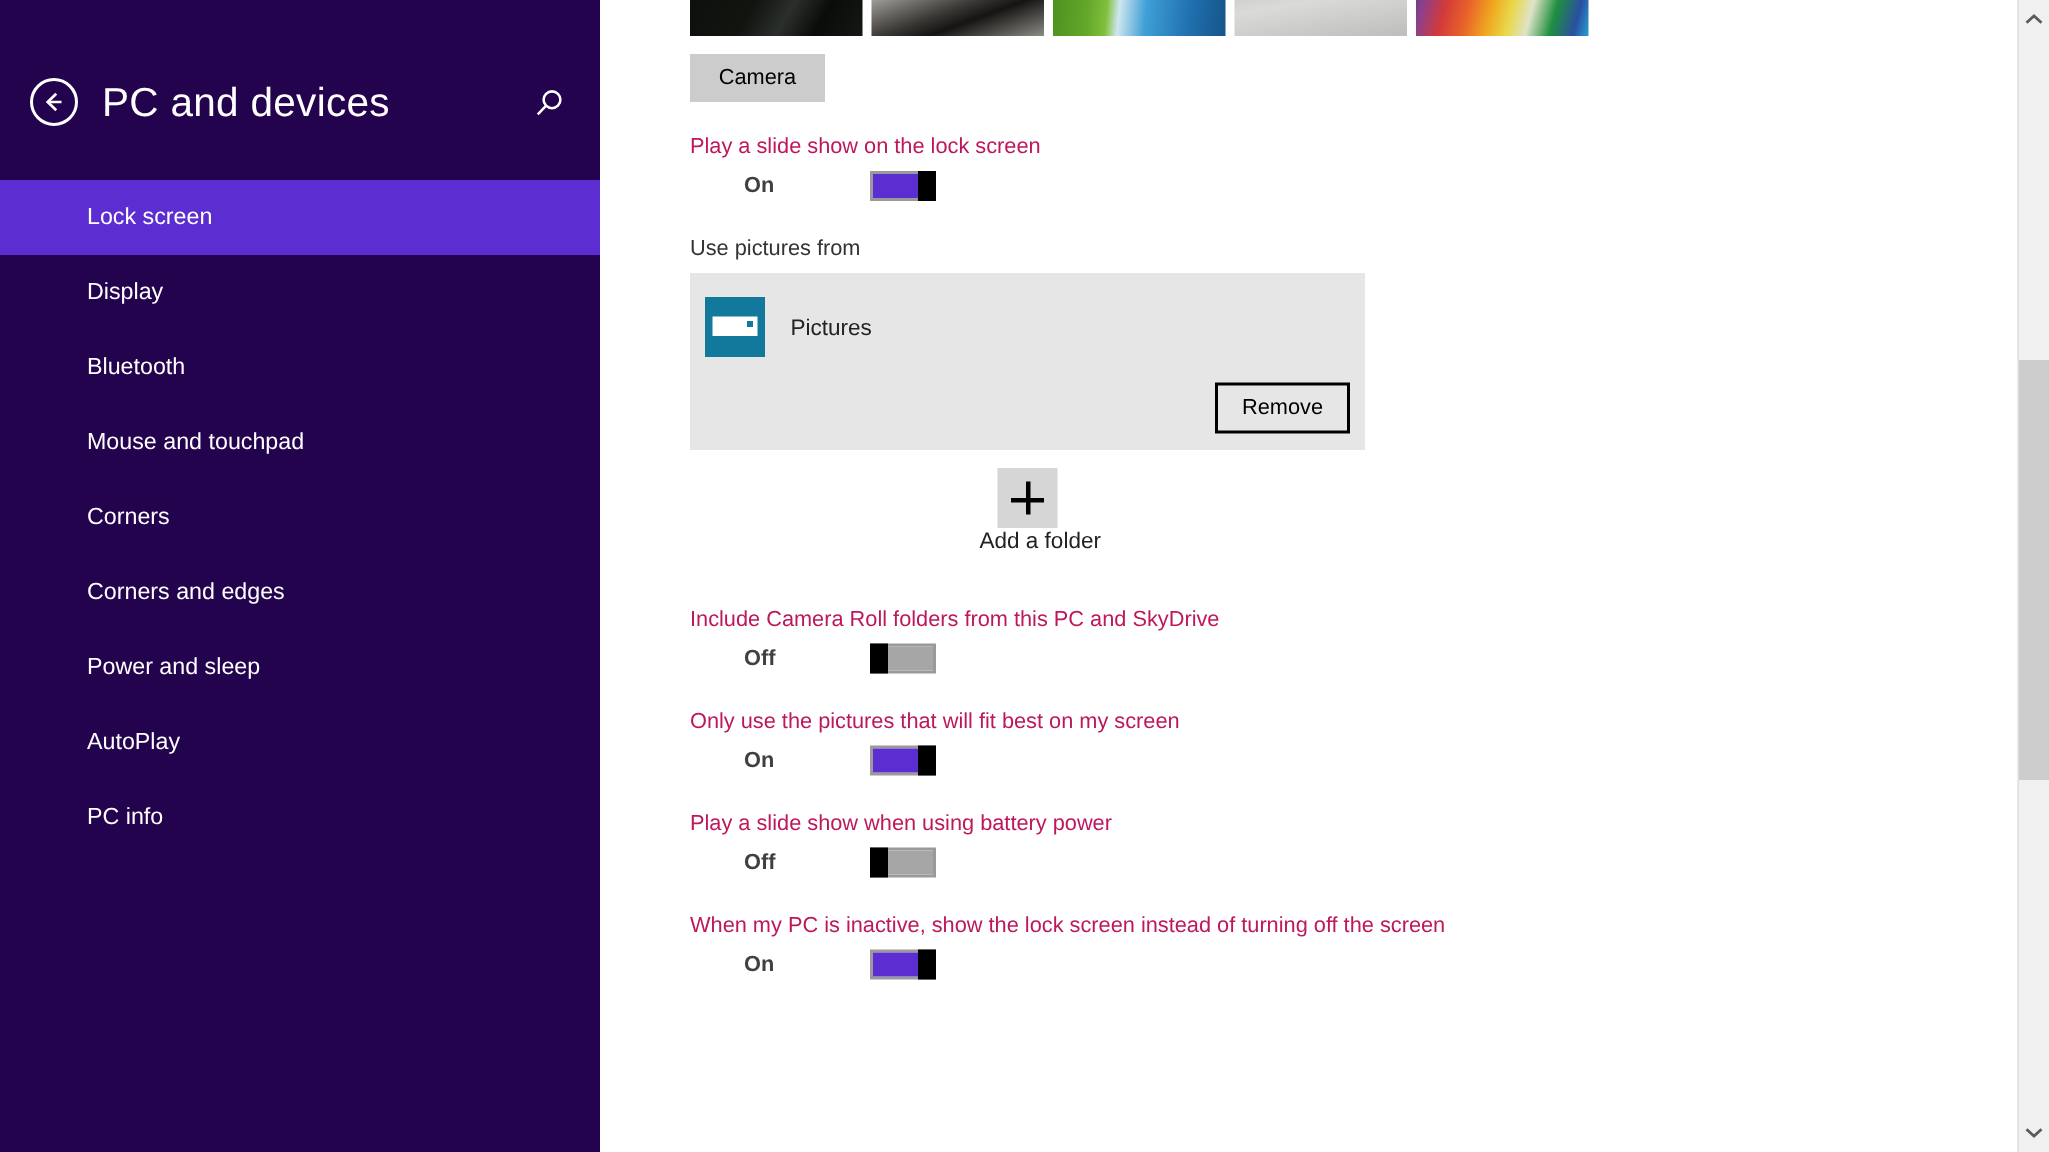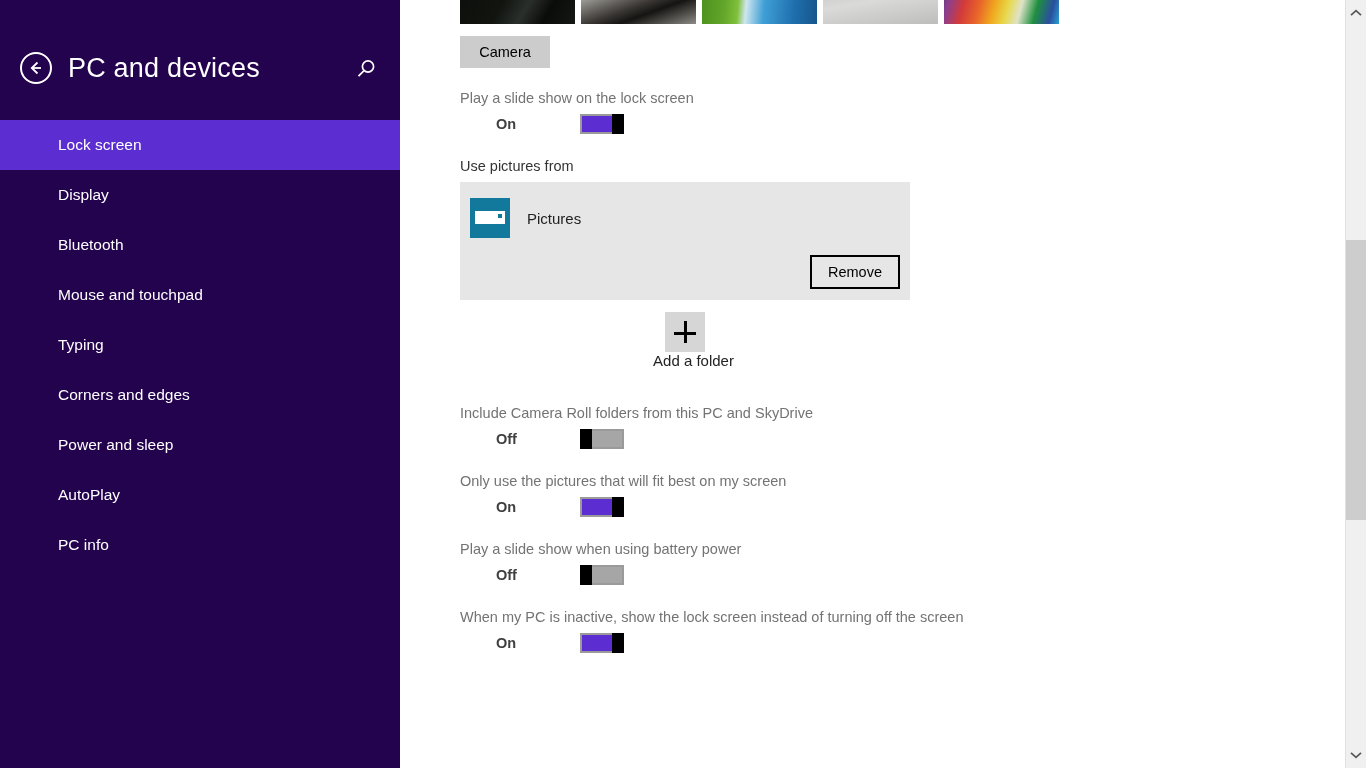--- a/index.html
+++ b/index.html
@@ -135,21 +135,21 @@
     color: #000000;
     cursor: pointer;
     min-width: 90px;
     text-align: center;
   }
 
   .setting-block { margin-top: 22px; }
 
   .setting-label {
     font-size: 14.5px;
-    color: #737373;
+    color: #be185d;
     margin-bottom: 6px;
   }
 
   .toggle-row {
     display: flex;
     align-items: center;
     height: 24px;
   }
   .toggle-state {
     font-size: 14.5px;
@@ -351,21 +351,21 @@
       <li class="nav-item">
         <span>Display</span>
       </li>
       <li class="nav-item">
         <span>Bluetooth</span>
       </li>
       <li class="nav-item">
         <span>Mouse and touchpad</span>
       </li>
       <li class="nav-item">
-        <span>Typing</span>
+        <span>Corners</span>
       </li>
       <li class="nav-item">
         <span>Corners and edges</span>
       </li>
       <li class="nav-item">
         <span>Power and sleep</span>
       </li>
       <li class="nav-item">
         <span>AutoPlay</span>
       </li>

